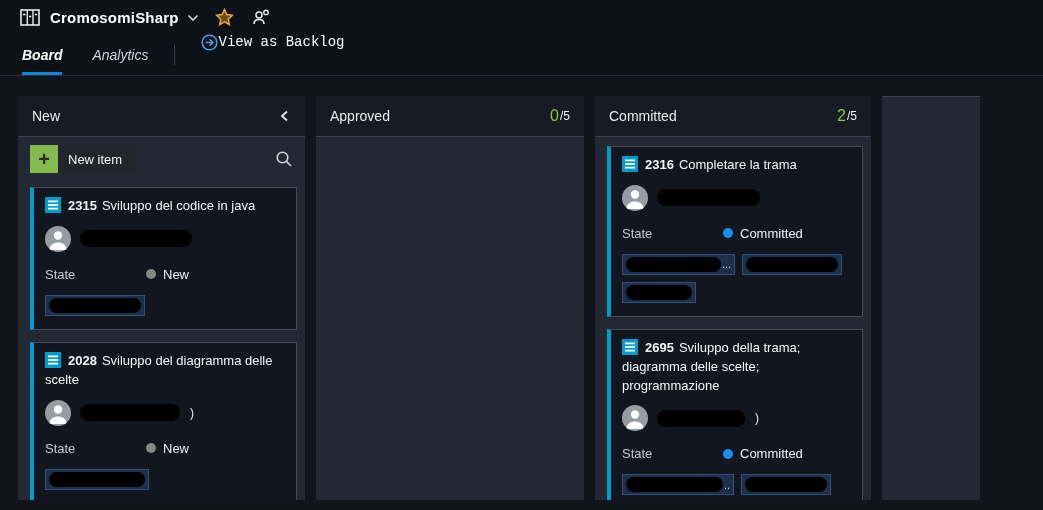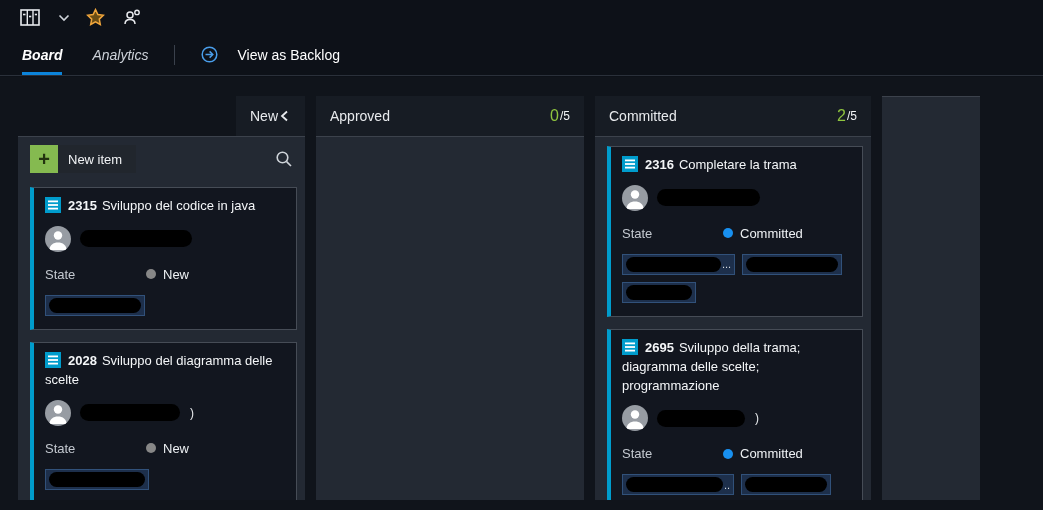--- a/index.html
+++ b/index.html
@@ -21,26 +21,26 @@
   .star { margin-left:16px; cursor:pointer; }
   .people { margin-left:18px; cursor:pointer; }
 
   
   .tabbar { height:42px; display:flex; align-items:stretch; border-bottom:1px solid #2a303a; padding-left:22px; }
   .tab { display:flex; align-items:center; font-size:14px; color:#cdd2d9; position:relative; cursor:pointer;font-style:italic; }
   .tab.active { color:#ffffff; font-weight:700; }
   .tab.active::after { content:""; position:absolute; left:0; right:0; bottom:0; height:3px; background:#0c84da; }
   .tab + .tab { margin-left:30px; }
   .tabbar .vdiv { width:1px; height:20px; background:#3a414c; align-self:center; margin:0 26px; }
-  .backlog-link { display:flex; align-items:center; gap:19px; font-size:14px; color:#ffffff; cursor:pointer; }
+  .backlog-link { display:flex; align-items:flex-start; gap:0; font-size:14px; color:#ffffff; cursor:pointer;font-family:Liberation Mono, monospace; }
 
   
   .board { position:absolute; top:77px; left:0; right:0; bottom:0; background:#10141b; display:flex; gap:11px; padding:19px 0 10px 18px; }
   .col { display:flex; flex-direction:column; }
-  .col-new { width:287px;align-items:flex-end; }
+  .col-new { width:287px; }
   .col-approved { width:268px; }
   .col-committed { width:276px; }
   .col-open { width:98px; }
   .col-header { height:40px; display:flex; align-items:center; padding:0 14px; background:#171c24; font-size:14px; color:#e8eaed; }
   .col-header .spacer { flex:1; }
   .col-count { font-size:16px; color:#8fc43f; }
   .col-wip { font-size:12px; color:#f2f4f6; margin-left:1px; }
   .collapse { cursor:pointer; padding:2px; }
   .col-body { flex:1; background:#232933; border-top:1px solid #3c424c; overflow:hidden; }
 
@@ -80,20 +80,21 @@
   <span class="project-icon">
     <svg width="20" height="17" viewBox="0 0 20 17">
       <rect x="1" y="1" width="18" height="15" fill="none" stroke="#e8eaee" stroke-width="1.6"></rect>
       <line x1="7.3" y1="1" x2="7.3" y2="16" stroke="#e8eaee" stroke-width="1.4"></line>
       <line x1="13" y1="1" x2="13" y2="16" stroke="#e8eaee" stroke-width="1.4"></line>
       <line x1="3" y1="5.5" x2="5.5" y2="5.5" stroke="#e8eaee" stroke-width="1.6"></line>
       <line x1="9" y1="7.5" x2="11.3" y2="7.5" stroke="#e8eaee" stroke-width="1.6"></line>
       <line x1="14.8" y1="5.5" x2="17" y2="5.5" stroke="#e8eaee" stroke-width="1.6"></line>
     </svg>
   </span>
+  <span class="project-name">CromosomiSharp</span>
   <span class="chev-down">
     <svg width="12" height="8" viewBox="0 0 12 8">
         <polyline points="1.5,1.5 6,6 10.5,1.5" fill="none" stroke="#cfd4da" stroke-width="1.6"></polyline>
       </svg>
   </span>
   <span class="star">
     <svg width="19" height="18" viewBox="0 0 19 18">
       <path d="M9.5 1.6 L11.9 6.6 L17.3 7.3 L13.3 11.1 L14.3 16.5 L9.5 13.9 L4.7 16.5 L5.7 11.1 L1.7 7.3 L7.1 6.6 Z" fill="#6b4d14" stroke="#f0a63c" stroke-width="1.5"></path>
     </svg>
   </span>

